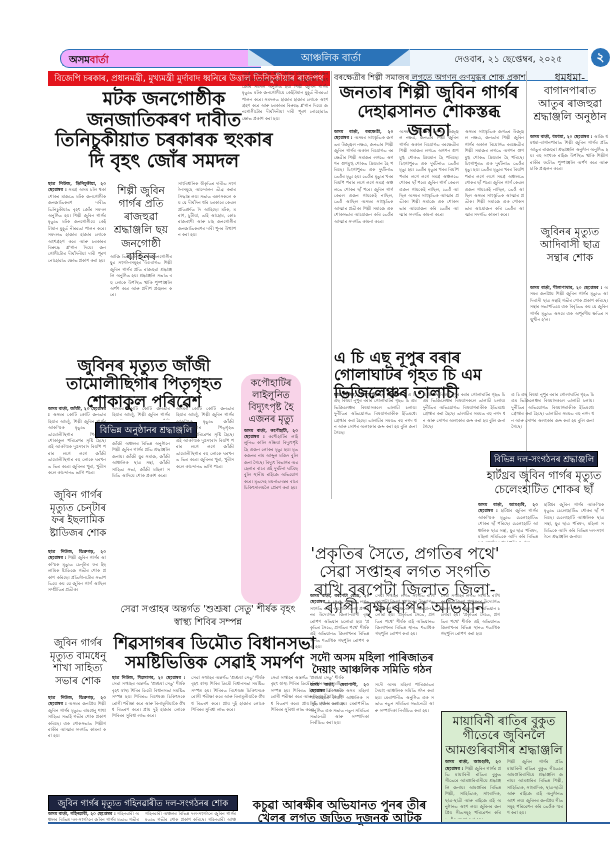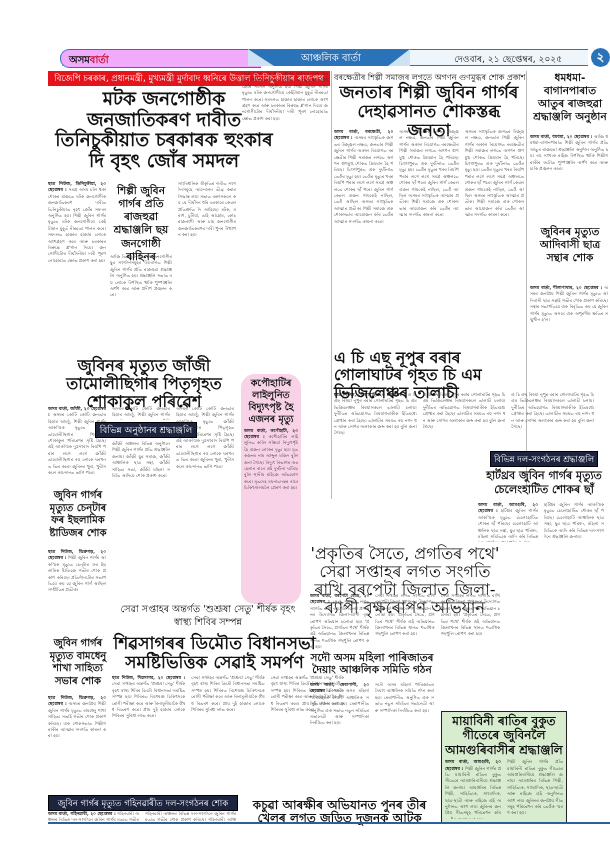--- a/index.html
+++ b/index.html
@@ -7,32 +7,32 @@
   .page{position:absolute;left:48px;top:49px;width:562px;height:776px;}
   .abs{position:absolute;}
   
   .mast{position:absolute;left:0;top:0;width:562px;height:17px;}
   .mast .left{position:absolute;left:12px;top:0;width:200px;height:17px;background:#f0abfc;border:1px solid #2b73b8;border-right:none;border-radius:9px 0 0 9px;}
   .mast .brand{position:absolute;left:8px;top:2px;font-size:10px;font-weight:bold;}
   .mast .brand .b2{color:#c8102e;}
   .mast .wedge1{position:absolute;left:200px;top:0;width:0;height:0;border-top:17px solid #2b73b8;border-left:26px solid #cfe2f3;}
   .mast .center{position:absolute;left:226px;top:0;width:114px;height:17px;background:#2b73b8;color:#fff;font-size:10px;text-align:center;line-height:17px;}
   .mast .wedge2{position:absolute;left:340px;top:0;width:0;height:0;border-top:17px solid #2b73b8;border-right:22px solid #cfe2f3;}
-  .mast .right{position:absolute;left:362px;top:0;width:178px;height:17px;background:#eef5fb;border-top:1px solid #2b73b8;border-bottom:1px solid #2b73b8;box-sizing:border-box;}
+  .mast .right{position:absolute;left:362px;top:0;width:178px;height:32px;background:#eef5fb;border-top:1px solid #2b73b8;border-bottom:1px solid #2b73b8;box-sizing:border-box;}
   .mast .date{position:absolute;right:26px;top:2px;font-size:9px;}
   .mast .pnum{position:absolute;right:0;top:-1px;width:19px;height:19px;border-radius:50%;background:#2b73b8;color:#fff;font-size:12px;font-weight:bold;text-align:center;line-height:19px;}
   
   .redstrip{position:absolute;left:0;top:22px;width:282px;height:15px;background:#e3141c;color:#fff;font-size:8.5px;line-height:15px;text-align:center;white-space:nowrap;overflow:hidden;}
   .kicker{font-size:9px;text-align:center;white-space:nowrap;}
   .hl{font-weight:bold;text-align:center;line-height:1.12;color:#111;}
   .txt{font-size:4.4px;line-height:6.4px;color:#333;text-align:justify;word-break:break-all;overflow:hidden;}
   .txt b{color:#111;}
   .cols{display:flex;gap:6px;}
   .cols .txt{flex:1;}
-  .subhl{font-weight:bold;text-align:center;line-height:1.25;font-size:12px;}
+  .subhl{font-weight:normal;text-align:center;line-height:1.25;font-size:12px;}
   .darkbox{background:#1d2440;color:#fff;text-align:center;font-size:9px;border:1px solid #000;white-space:nowrap;overflow:hidden;}
   .pinkbox{background:#f8d3e8;border-radius:14px;}
   .greenbox{background:#d8ecd0;border:1px solid #222;}
   .vline{position:absolute;width:1px;background:#bbb;}
   .bottomline{position:absolute;left:0;top:773px;width:562px;height:2px;background:#2b5fa0;}
 </style>
 </head>
 <body>
 
 <div class="page">

